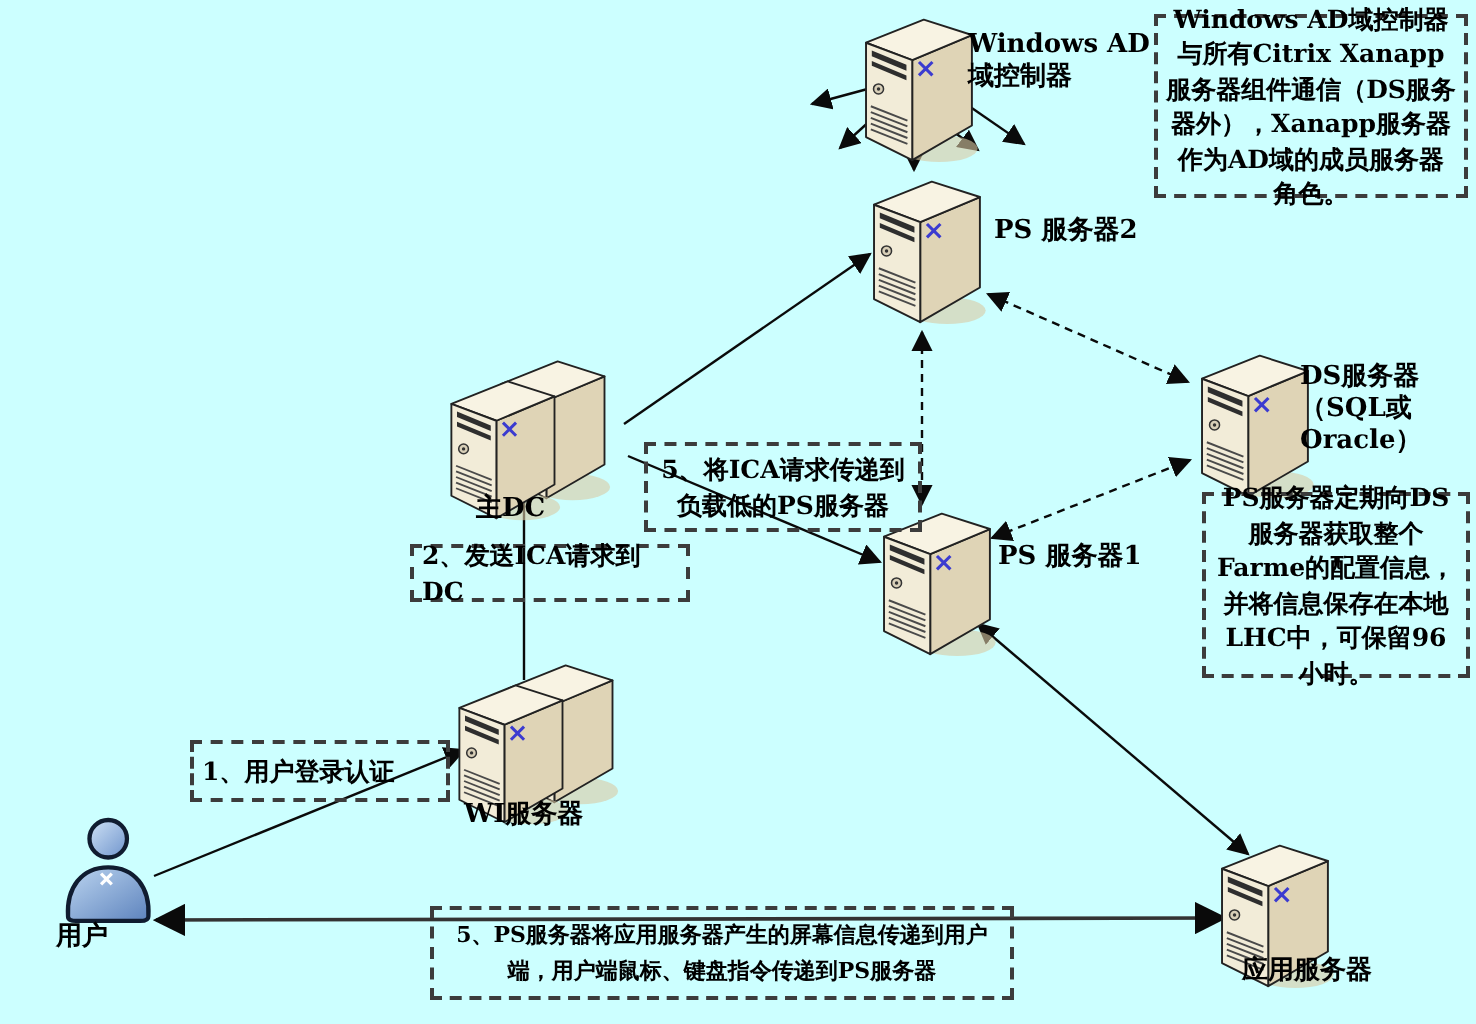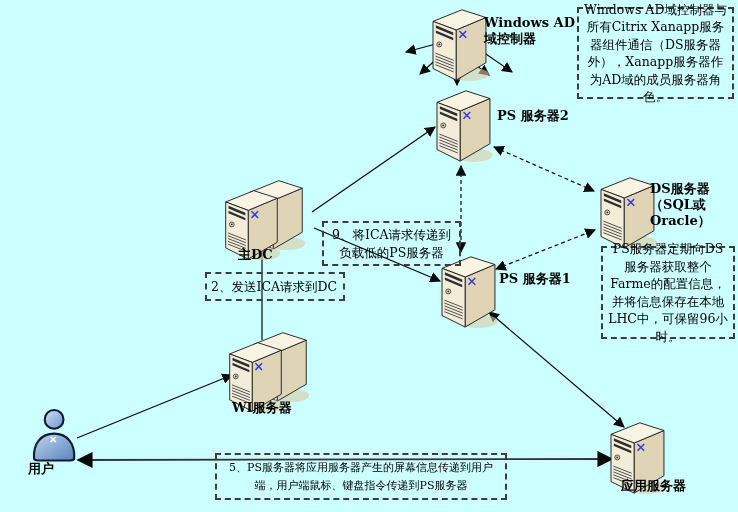--- a/index.html
+++ b/index.html
@@ -14,21 +14,21 @@
   #wires{position:absolute;left:0;top:0;z-index:1;}
   .node{position:absolute;z-index:2;}
   .node-label{
     position:absolute;z-index:3;
     font-weight:bold;font-size:13px;line-height:16px;
     text-align:left;white-space:pre-line;
   }
   .note{
     position:absolute;z-index:3;
     border:2px dashed #3c3c3c;
-    font-weight:normal;font-size:12.5px;line-height:17.5px;
+    font-weight:bold;font-size:12.5px;line-height:17.5px;
     text-align:center;
     display:flex;align-items:center;justify-content:center;
     padding:2px 4px;box-sizing:border-box;
     background:transparent;
   }
   .note.left{text-align:left;justify-content:flex-start;}
   svg{display:block;}
 </style>
 </head>
 <body>
@@ -160,21 +160,22 @@
     <svg width="50" height="56">
         <use href="#person"></use>
       </svg>
   </div>
   <div class="node-label" style="left:28px;top:461px;width:54px">用户</div>
 
   <div class="note" style="left:577px;top:7px;width:157px;height:92px">Windows AD域控制器与所有Citrix Xanapp服务器组件通信（DS服务器外），Xanapp服务器作为AD域的成员服务器角色。</div>
 
   <div class="note" style="left:601px;top:246px;width:134px;height:93px">PS服务器定期向DS服务器获取整个Farme的配置信息，并将信息保存在本地LHC中，可保留96小时。</div>
 
-  <div class="note" style="left:322px;top:221px;width:139px;height:45px">9、将ICA请求传递到负载低的PS服务器</div>
+  <div class="note" style="left:322px;top:221px;width:139px;height:45px">5、将ICA请求传递到负载低的PS服务器</div>
 
   <div class="note left" style="left:205px;top:272px;width:140px;height:29px">2、发送ICA请求到DC</div>
 
+  <div class="note left" style="left:95px;top:370px;width:130px;height:31px">1、用户登录认证</div>
 
 
   <div class="note" style="left:215px;top:453px;width:292px;height:47px;font-size:11px">5、PS服务器将应用服务器产生的屏幕信息传递到用户端，用户端鼠标、键盘指令传递到PS服务器</div>
 
 </div>
 
 </body></html>

